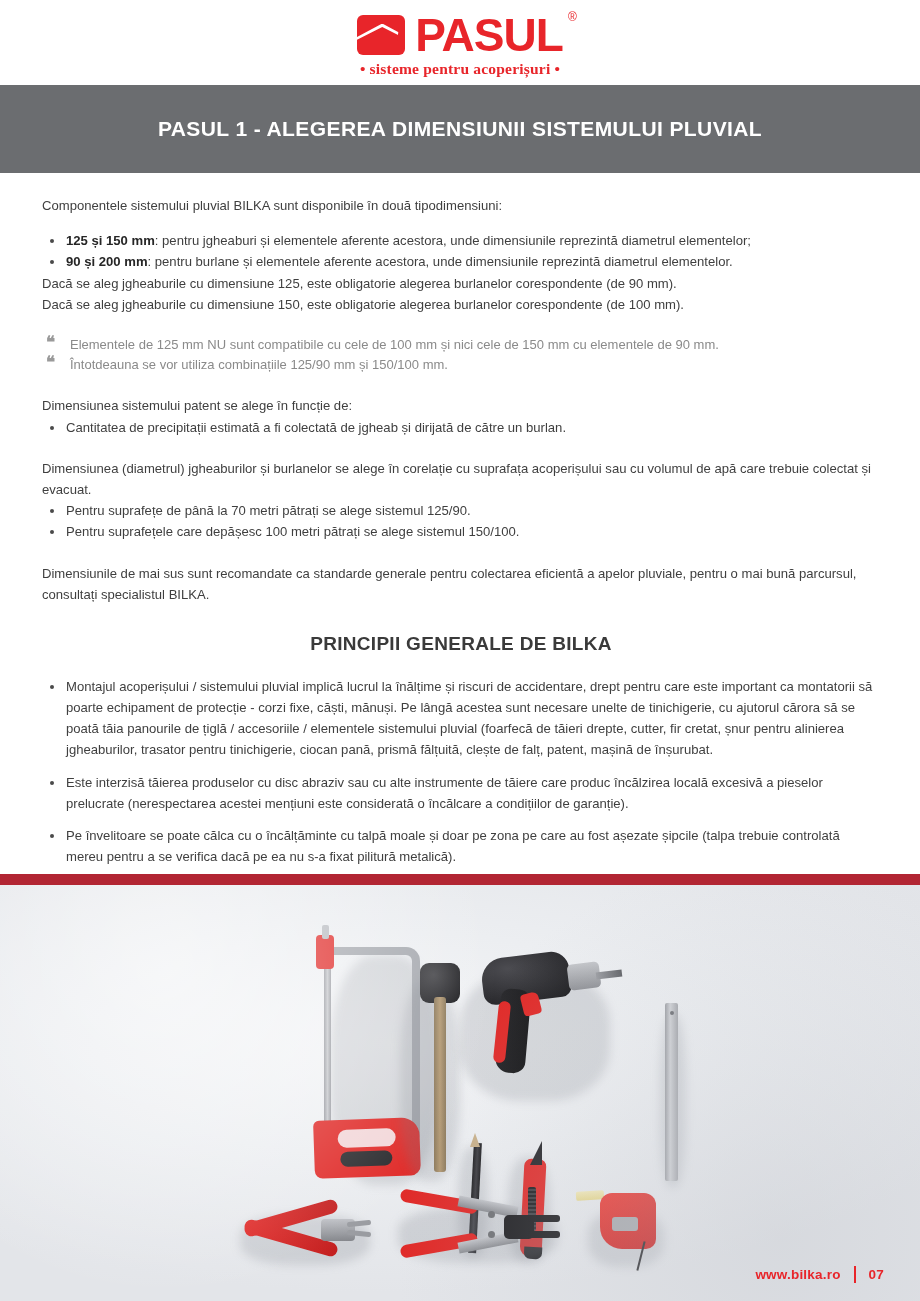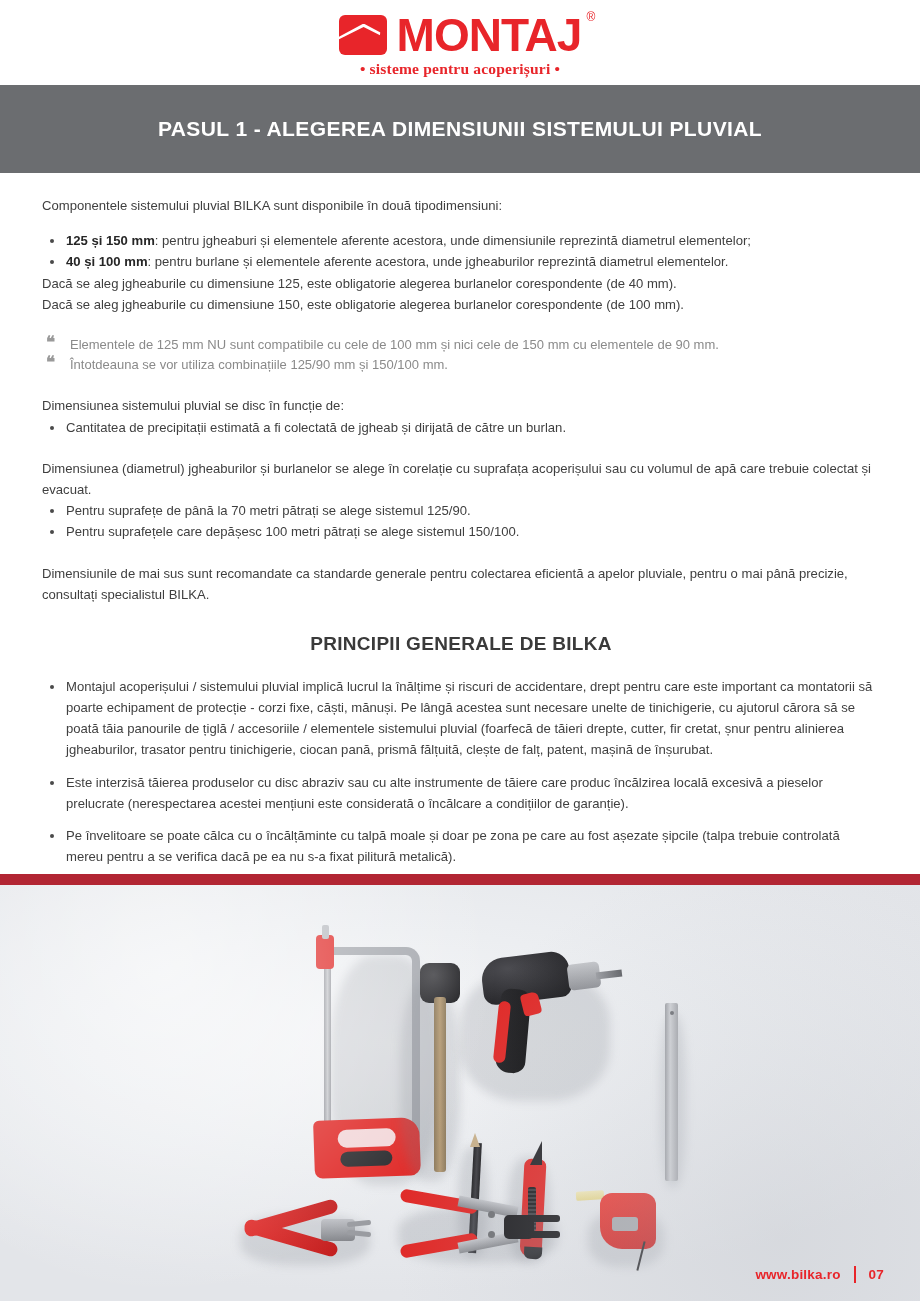--- a/index.html
+++ b/index.html
@@ -494,21 +494,21 @@
 </head>
 <body>
 
 <div class="logo-bar">
   <div class="logo">
     <div class="logo-row">
       <div class="logo-mark">
         <div class="roof"></div>
         <div class="notch"></div>
       </div>
-      <div class="logo-word">MONTAJ</div>
+      <div class="logo-word">PASUL</div>
       <div class="logo-reg">®</div>
     </div>
     <div class="logo-tag">• sisteme pentru acoperișuri •</div>
   </div>
 </div>
 
 <div class="title-banner">
   <h1>PASUL 1 - ALEGEREA DIMENSIUNII SISTEMULUI PLUVIAL</h1>
 </div>
 
@@ -516,60 +516,60 @@
 
   <p class="para">Componentele sistemului pluvial BILKA sunt disponibile în două tipodimensiuni:</p>
 
   <div class="gap-sm"></div>
 
   <ul class="blist">
     <li>
       <span class="b">125 și 150 mm</span><span>: pentru jgheaburi și elementele aferente acestora, unde dimensiunile reprezintă diametrul elementelor;</span>
     </li>
     <li>
-      <span class="b">40 și 100 mm</span><span>: pentru burlane și elementele aferente acestora, unde jgheaburilor reprezintă diametrul elementelor.</span>
+      <span class="b">90 și 200 mm</span><span>: pentru burlane și elementele aferente acestora, unde dimensiunile reprezintă diametrul elementelor.</span>
     </li>
   </ul>
 
-  <p class="para">Dacă se aleg jgheaburile cu dimensiune 125, este obligatorie alegerea burlanelor corespondente (de 40 mm).</p>
+  <p class="para">Dacă se aleg jgheaburile cu dimensiune 125, este obligatorie alegerea burlanelor corespondente (de 90 mm).</p>
   <p class="para">Dacă se aleg jgheaburile cu dimensiune 150, este obligatorie alegerea burlanelor corespondente (de 100 mm).</p>
 
   <div class="gap-sm"></div>
 
   <div class="notes">
     <div class="note-row">
       <span class="qmark">❝</span>
       <span>Elementele de 125 mm NU sunt compatibile cu cele de 100 mm și nici cele de 150 mm cu elementele de 90 mm.</span>
     </div>
     <div class="note-row">
       <span class="qmark">❝</span>
       <span>Întotdeauna se vor utiliza combinațiile 125/90 mm și 150/100 mm.</span>
     </div>
   </div>
 
   <div class="gap-md"></div>
 
-  <p class="para">Dimensiunea sistemului pluvial se disc în funcție de:</p>
+  <p class="para">Dimensiunea sistemului patent se alege în funcție de:</p>
 
   <ul class="blist">
     <li>Cantitatea de precipitații estimată a fi colectată de jgheab și dirijată de către un burlan.</li>
   </ul>
 
   <div class="gap-md"></div>
 
   <p class="para">Dimensiunea (diametrul) jgheaburilor și burlanelor se alege în corelație cu suprafața acoperișului sau cu volumul de apă care trebuie colectat și evacuat.</p>
 
   <ul class="blist">
     <li>Pentru suprafețe de până la 70 metri pătrați se alege sistemul 125/90.</li>
     <li>Pentru suprafețele care depășesc 100 metri pătrați se alege sistemul 150/100.</li>
   </ul>
 
   <div class="gap-md"></div>
 
-  <p class="para">Dimensiunile de mai sus sunt recomandate ca standarde generale pentru colectarea eficientă a apelor pluviale, pentru o mai până precizie, consultați specialistul BILKA.</p>
+  <p class="para">Dimensiunile de mai sus sunt recomandate ca standarde generale pentru colectarea eficientă a apelor pluviale, pentru o mai bună parcursul, consultați specialistul BILKA.</p>
 
   <div class="gap-md"></div>
 
   <h2 class="subheading">PRINCIPII GENERALE DE BILKA</h2>
 
   <ul class="blist spaced">
     <li>Montajul acoperișului / sistemului pluvial implică lucrul la înălțime și riscuri de accidentare, drept pentru care este important ca montatorii să poarte echipament de protecție - corzi fixe, căști, mănuși. Pe lângă acestea sunt necesare unelte de tinichigerie, cu ajutorul cărora să se poată tăia panourile de țiglă / accesoriile / elementele sistemului pluvial (foarfecă de tăieri drepte, cutter, fir cretat, șnur pentru alinierea jgheaburilor, trasator pentru tinichigerie, ciocan pană, prismă fălțuită, clește de falț, patent, mașină de înșurubat.</li>
     <li>Este interzisă tăierea produselor cu disc abraziv sau cu alte instrumente de tăiere care produc încălzirea locală excesivă a pieselor prelucrate (nerespectarea acestei mențiuni este considerată o încălcare a condițiilor de garanție).</li>
     <li>Pe învelitoare se poate călca cu o încălțăminte cu talpă moale și doar pe zona pe care au fost așezate șipcile (talpa trebuie controlată mereu pentru a se verifica dacă pe ea nu s-a fixat pilitură metalică).</li>
     <li>Pe parcursul montajului este necesar să se înlăture pilitura metalică de pe suprafața produselor, cu ajutorul unei perii moi.</li>

